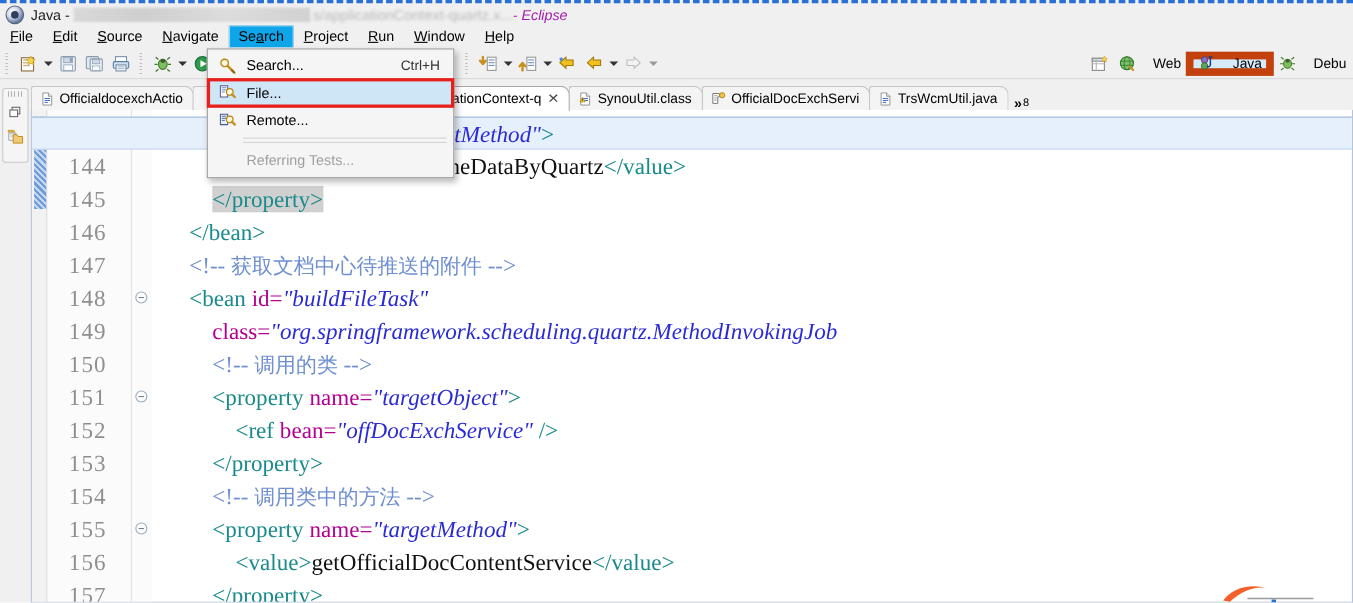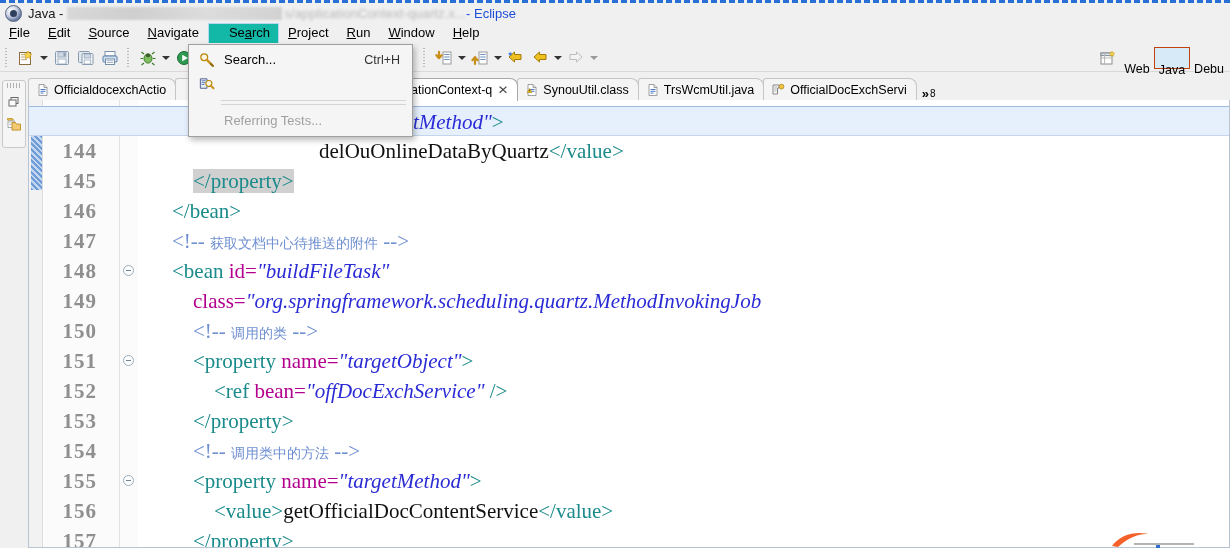--- a/index.html
+++ b/index.html
@@ -47,39 +47,39 @@
     background: linear-gradient(90deg,#d8d8d8 0%, #cfcfcf 30%, #dcdcdc 65%, #d2d2d2 100%);
     filter: blur(1px);
     position: relative; top: 2px;
     margin: 0 2px;
   }
   .title-blur {
     color: #b9b9b9;
     filter: blur(1.6px);
     letter-spacing: .1px;
   }
-  .title-suffix { color:#1d4ed8; }
+  .title-suffix { color:#a21caf;font-style:italic; }
 
   
   .menubar {
     position: absolute; left: 0; top: 23px; width: 1230px; height: 20px;
     background: #f0f0f0;
     display: flex; align-items: center;
     font-size: 13px; color: #000;
   }
   .menu-item {
     padding: 2px 9px 3px 9px; height: 20px; line-height: 16px;
     cursor: default; white-space: nowrap;
   }
   .menu-item u { text-decoration: underline; }
   .menu-item.active {
-    background: #14b8a6;
+    background: #0ea5e9;
     border: 1px solid #b5d7ef;
     border-bottom: none;
-    padding: 1px 8px 3px 20px;
+    padding: 1px 8px 3px 8px;
   }
 
   
   .toolbar {
     position: absolute; left: 0; top: 44px; width: 1230px; height: 28px;
     background: #f0f0f0;
     display: flex; align-items: center;
     border-bottom: 1px solid #d9d9d9;
   }
   .tb-grip {
@@ -108,24 +108,23 @@
   .ico { display: block; }
 
   
   .persp {
     display: flex; align-items: center; height: 24px; padding-right: 2px;
   }
   .persp-btn {
     display: flex; align-items: center; gap: 15px;
     height: 22px; padding: 0 4px; font-size: 12.5px; color: #000;
     white-space: nowrap;
-    flex-direction: column;
   }
   .persp-btn.sel {
-    background: #d6eaf8; border: 1px solid #c2410c;
+    background: #d6eaf8; border: 7px solid #c2410c;
   }
 
   
   .fast-view {
     position: absolute; left: 2px; top: 80px; width: 24px; height: 68px;
     background: #f5f5f5;
     border: 1px solid #c9c9c9;
     border-radius: 3px;
     display: flex; flex-direction: column; align-items: center;
     padding-top: 2px;
@@ -180,21 +179,21 @@
     position: absolute; left: 0; top: 0; width: 14px; height: 100%;
     background: #f2f2f2; border-right: 1px solid #dcdcdc;
   }
   .ann-mark {
     position: absolute; left: 2px; width: 11px; height: 55px; top: 0;
     background:
       repeating-linear-gradient(45deg,#6f9cd6 0 2px, #c3d7f0 2px 4px);
   }
   .gutter {
     position: absolute; left: 15px; top: 0; width: 76px; height: 100%;
-    background: #fbfbfb; border-right: 1px solid #e3e3e3; font-weight: bold;
+    background: #fbfbfb; border-right: 1px solid #e3e3e3;
   }
   .linenos {
     position: absolute; right: 22px; top: 6px;
     font-family: "Liberation Serif", serif;
     font-size: 21px; line-height: 30px;
     color: #8f8f8f; text-align: right; letter-spacing: 1px;
   }
   .foldcol {
     position: absolute; left: 91px; top: 0; width: 18px; height: 100%;
     background: #fbfbfb;
@@ -220,21 +219,21 @@
     background: #e6f0fc;
     border-top: 1px solid #9db9dc;
     border-bottom: 1px solid #c5d6ec;
     margin-left: -110px; padding-left: 122px;
   }
   .tag   { color: #1a8a8a; }
   .attr  { color: #b3008f; }
   .val   { color: #2b2bd6; font-style: italic; }
   .txt   { color: #111111; }
   .cmt   { color: #6f8fd0; }
-  .cmt-cn { color: #6f8fd0; font-family: Liberation Sans, sans-serif; font-size: 14px; }
+  .cmt-cn { color: #6f8fd0; font-family: Liberation Sans, sans-serif; font-size: 19px; }
   .sel-bg { background: #d0d0d0; }
 
   
   .dropdown {
     position: absolute; left: 188px; top: 44px; width: 225px;
     background: #f5f5f5;
     border: 1px solid #a0a0a0;
     box-shadow: 2px 3px 6px rgba(0,0,0,.28);
     z-index: 50;
     font-size: 13px; color: #000;
@@ -564,38 +563,38 @@
           <path d="M4.5 6.5 h5 M4.5 8.3 h5" stroke="#3a6bbf" stroke-width=".9"></path>
           <path d="M4.6 5.5 L7 9.6 H2.2 z" fill="#f5c518" stroke="#a07b0a" stroke-width=".6"></path>
           <rect x="4.3" y="6.9" width=".7" height="1.5" fill="#3a2a00"></rect>
         </svg>
       </span>
       <span>SynouUtil.class</span>
     </div>
 
     <div class="tab">
       <span>
+        <svg class="ico" width="15" height="14" viewBox="0 0 15 14">
+          <path d="M2 2 h6 v3 h-1.5 v6 h-4.5 z" fill="#fdfdfd" stroke="#7a7a7a" stroke-width=".9"></path>
+          <path d="M3.2 4 h3 M3.2 6 h2.4 M3.2 8 h2.4" stroke="#9a9a9a" stroke-width=".8"></path>
+          <circle cx="10.5" cy="3.6" r="2.4" fill="#f2c344" stroke="#a07b0a" stroke-width=".7"></circle>
+        </svg>
+      </span>
+      <span>OfficialDocExchServi</span>
+    </div>
+
+    <div class="tab">
+      <span>
         <svg class="ico" width="14" height="14" viewBox="0 0 14 14">
           <path d="M3 1.5 h5 l3 3 v8 h-8 z" fill="#ffffff" stroke="#8a8a8a" stroke-width=".8"></path>
           <path d="M8 1.5 v3 h3" fill="#e5e5e5" stroke="#8a8a8a" stroke-width=".8"></path>
           <path d="M4.5 6.5 h5 M4.5 8.3 h5 M4.5 10.1 h3" stroke="#3a6bbf" stroke-width=".9"></path>
         </svg>
       </span>
       <span>TrsWcmUtil.java</span>
-    </div>
-
-    <div class="tab">
-      <span>
-        <svg class="ico" width="15" height="14" viewBox="0 0 15 14">
-          <path d="M2 2 h6 v3 h-1.5 v6 h-4.5 z" fill="#fdfdfd" stroke="#7a7a7a" stroke-width=".9"></path>
-          <path d="M3.2 4 h3 M3.2 6 h2.4 M3.2 8 h2.4" stroke="#9a9a9a" stroke-width=".8"></path>
-          <circle cx="10.5" cy="3.6" r="2.4" fill="#f2c344" stroke="#a07b0a" stroke-width=".7"></circle>
-        </svg>
-      </span>
-      <span>OfficialDocExchServi</span>
     </div>
 
     <div class="tab-overflow">
       <span class="chev">»</span>
       <span class="cnt">8</span>
     </div>
   </div>
 
   <div class="editor">
 
@@ -640,30 +639,42 @@
         <svg class="ico" width="17" height="17" viewBox="0 0 18 18">
           <circle cx="6.6" cy="6.6" r="3.6" fill="#fdf6e0" stroke="#b8860b" stroke-width="1.3"></circle>
           <path d="M9.4 9.4 L15 15" stroke="#c8901a" stroke-width="2.4" stroke-linecap="round"></path>
           <path d="M13.6 13.6 L16 16" stroke="#8a6a10" stroke-width="2" stroke-linecap="round"></path>
         </svg>
       </span>
       <span class="dd-label">Search...</span>
       <span class="dd-accel">Ctrl+H</span>
     </div>
 
+    <div class="dd-item selected">
+      <span class="dd-ico">
+        <svg class="ico" width="17" height="17" viewBox="0 0 18 18">
+          <path d="M2.5 2 h7 v11 h-7 z" fill="#ffffff" stroke="#5a5a8a" stroke-width="1"></path>
+          <path d="M3.8 4 h4.4 M3.8 6 h4.4 M3.8 8 h3" stroke="#5a7fc0" stroke-width=".9"></path>
+          <circle cx="11.5" cy="8" r="3.2" fill="#fdf6e0" stroke="#b8860b" stroke-width="1.2"></circle>
+          <path d="M13.6 10.2 L16.4 13" stroke="#c8901a" stroke-width="2.2" stroke-linecap="round"></path>
+        </svg>
+      </span>
+      <span class="dd-label">File...</span>
+    </div>
 
     <div class="dd-item">
       <span class="dd-ico">
         <svg class="ico" width="17" height="17" viewBox="0 0 18 18">
           <path d="M2.5 3 h7 v10 h-7 z" fill="#e8eef8" stroke="#4a5a8a" stroke-width="1"></path>
           <path d="M3.8 5 h4.4 M3.8 7 h4.4 M3.8 9 h3" stroke="#4a6aa8" stroke-width=".9"></path>
           <circle cx="11.5" cy="8" r="3.2" fill="#fdf6e0" stroke="#b8860b" stroke-width="1.2"></circle>
           <path d="M13.6 10.2 L16.4 13" stroke="#c8901a" stroke-width="2.2" stroke-linecap="round"></path>
         </svg>
       </span>
+      <span class="dd-label">Remote...</span>
     </div>
 
     <div class="dd-sep"></div>
 
 
     <div class="dd-sep"></div>
 
     <div class="dd-item disabled">
       <span class="dd-ico"></span>
       <span class="dd-label">Referring Tests...</span>

